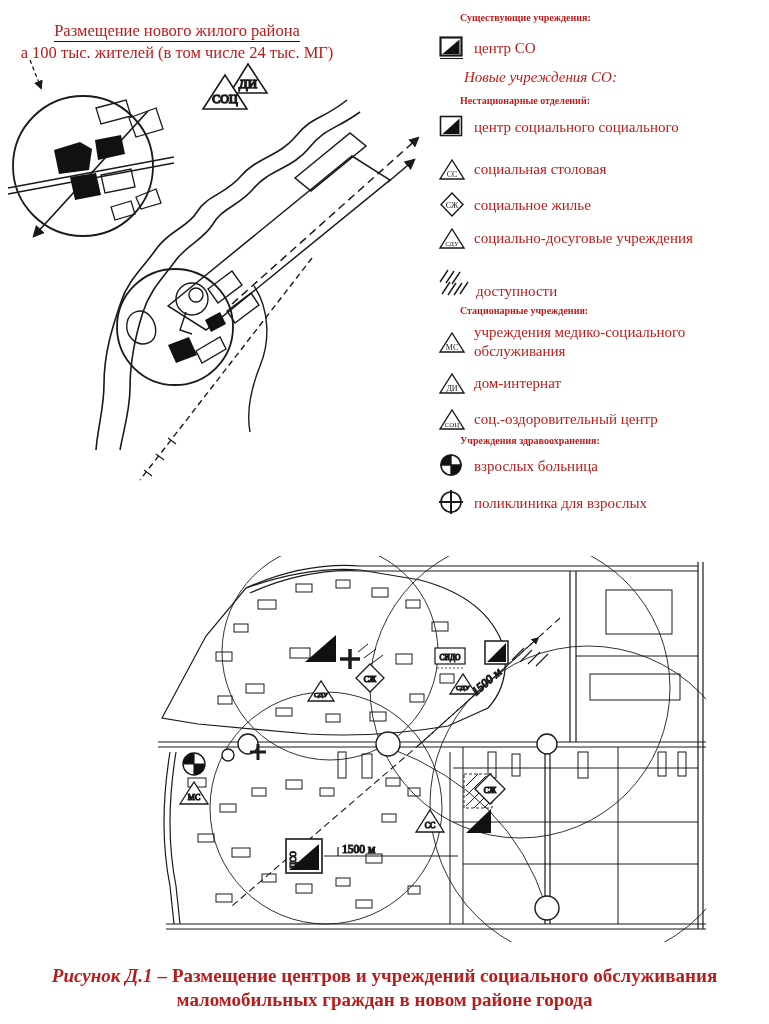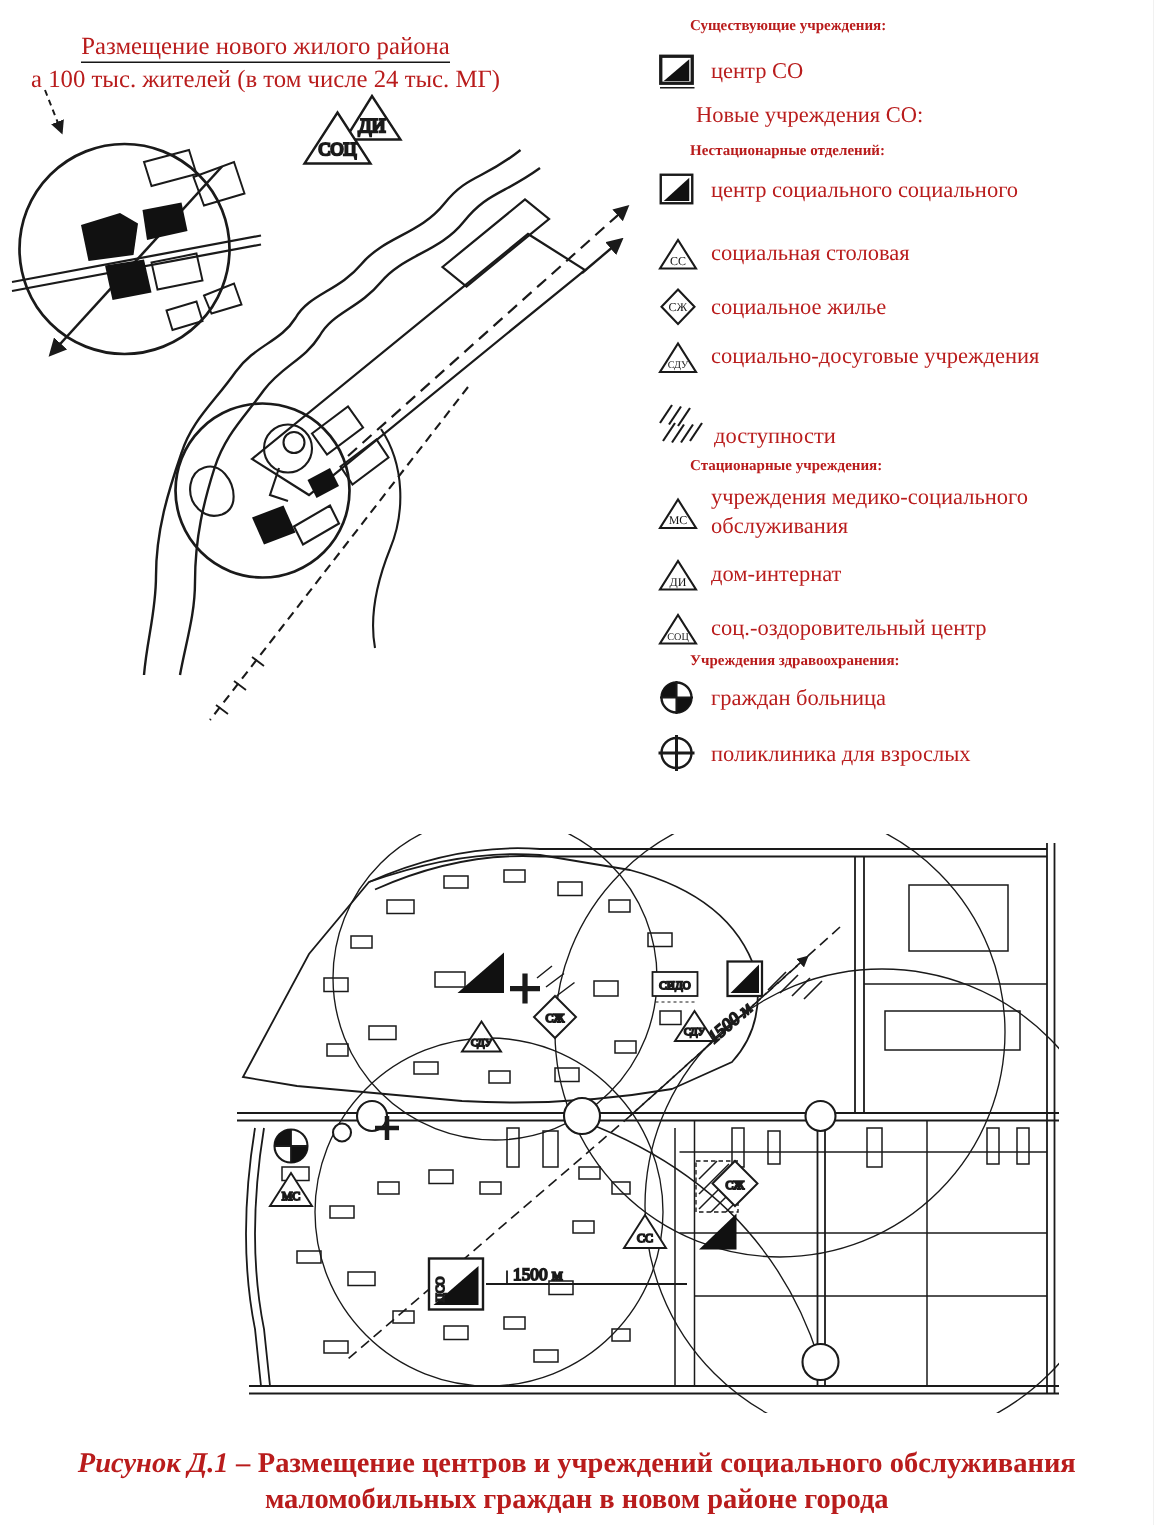--- a/index.html
+++ b/index.html
@@ -12,21 +12,21 @@
   
   .inset-title{position:absolute;left:0;top:20px;width:354px;text-align:center;
                font-size:16.5px;line-height:22px;}
   .inset-title .u{border-bottom:1.6px solid #161616;padding-bottom:1px;}
 
   .inset-map{position:absolute;left:0;top:58px;}
 
   
   .legend{position:absolute;left:438px;top:8px;width:330px;font-size:15px;line-height:19px;}
   .legend h3{margin:0 0 0 22px;font-size:10px;font-weight:bold;}
-  .legend .sub{margin:8px 0 4px 26px;}
+  .legend .sub{margin:8px 0 4px 26px;font-style:italic;}
   .lrow{display:flex;align-items:center;}
   .lrow .ic{flex:0 0 30px;margin-right:6px;}
   .lrow .lb{padding-top:1px;}
   .mt8{margin-top:8px}.mt10{margin-top:10px}.mt12{margin-top:12px}
   .mt18{margin-top:18px}.mt4{margin-top:4px}.mt2{margin-top:2px}
 
   
   .site-plan{position:absolute;left:158px;top:556px;}
 
   
@@ -241,21 +241,21 @@
       <span class="ic">
         <svg width="27" height="27" viewBox="0 0 27 27">
             <g class="ink">
           <circle cx="13" cy="13" r="10" stroke-width="1.6"></circle>
           <path d="M13,13 L13,3 A10,10 0 0 0 3,13 Z" fill="#111" stroke="none"></path>
           <path d="M13,13 L13,23 A10,10 0 0 0 23,13 Z" fill="#111" stroke="none"></path>
           <path d="M2,13 H24 M13,2 V24" stroke-width="1.4"></path>
         </g>
           </svg>
       </span>
-      <span class="lb">граждан больница</span>
+      <span class="lb">взрослых больница</span>
     </div>
 
     <div class="lrow mt10">
       <span class="ic">
         <svg width="27" height="27" viewBox="0 0 27 27">
             <g class="ink">
           <circle cx="13" cy="13" r="10" stroke-width="1.6"></circle>
           <path d="M1,13 H25 M13,1 V25" stroke-width="2"></path>
         </g>
           </svg>

